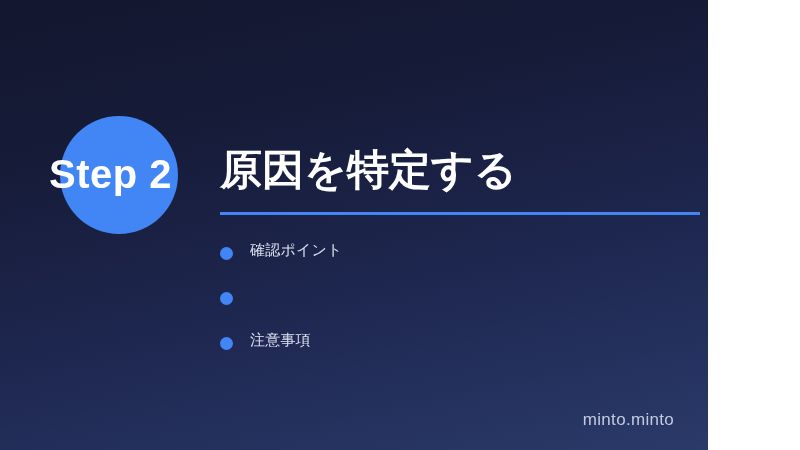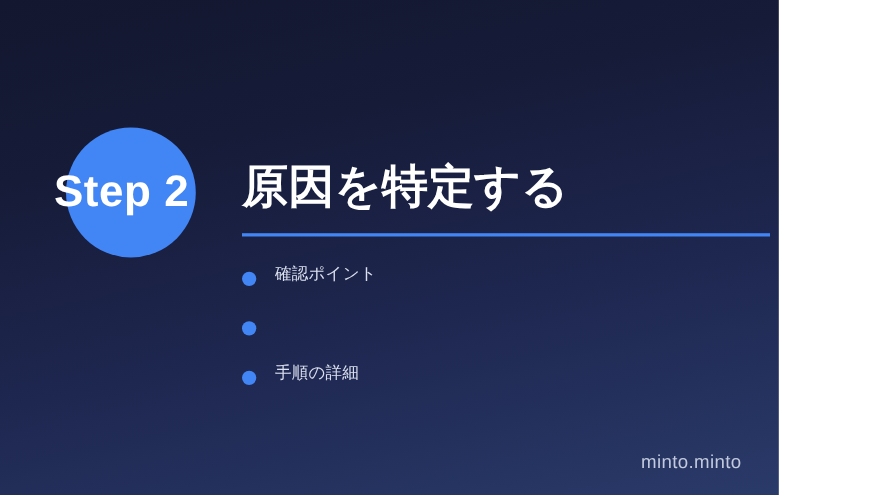--- a/index.html
+++ b/index.html
@@ -136,19 +136,19 @@
   <ul id="bullet-list">
     <li class="bullet-item">
       <span class="bullet-dot"></span>
       <span class="bullet-text">確認ポイント</span>
     </li>
     <li class="bullet-item">
       <span class="bullet-dot"></span>
     </li>
     <li class="bullet-item">
       <span class="bullet-dot"></span>
-      <span class="bullet-text">手順の詳細</span>
+      <span class="bullet-text">注意事項</span>
     </li>
   </ul>
 
   <div id="footer-brand">minto.minto</div>
 
 </div>
 
 </body></html>

